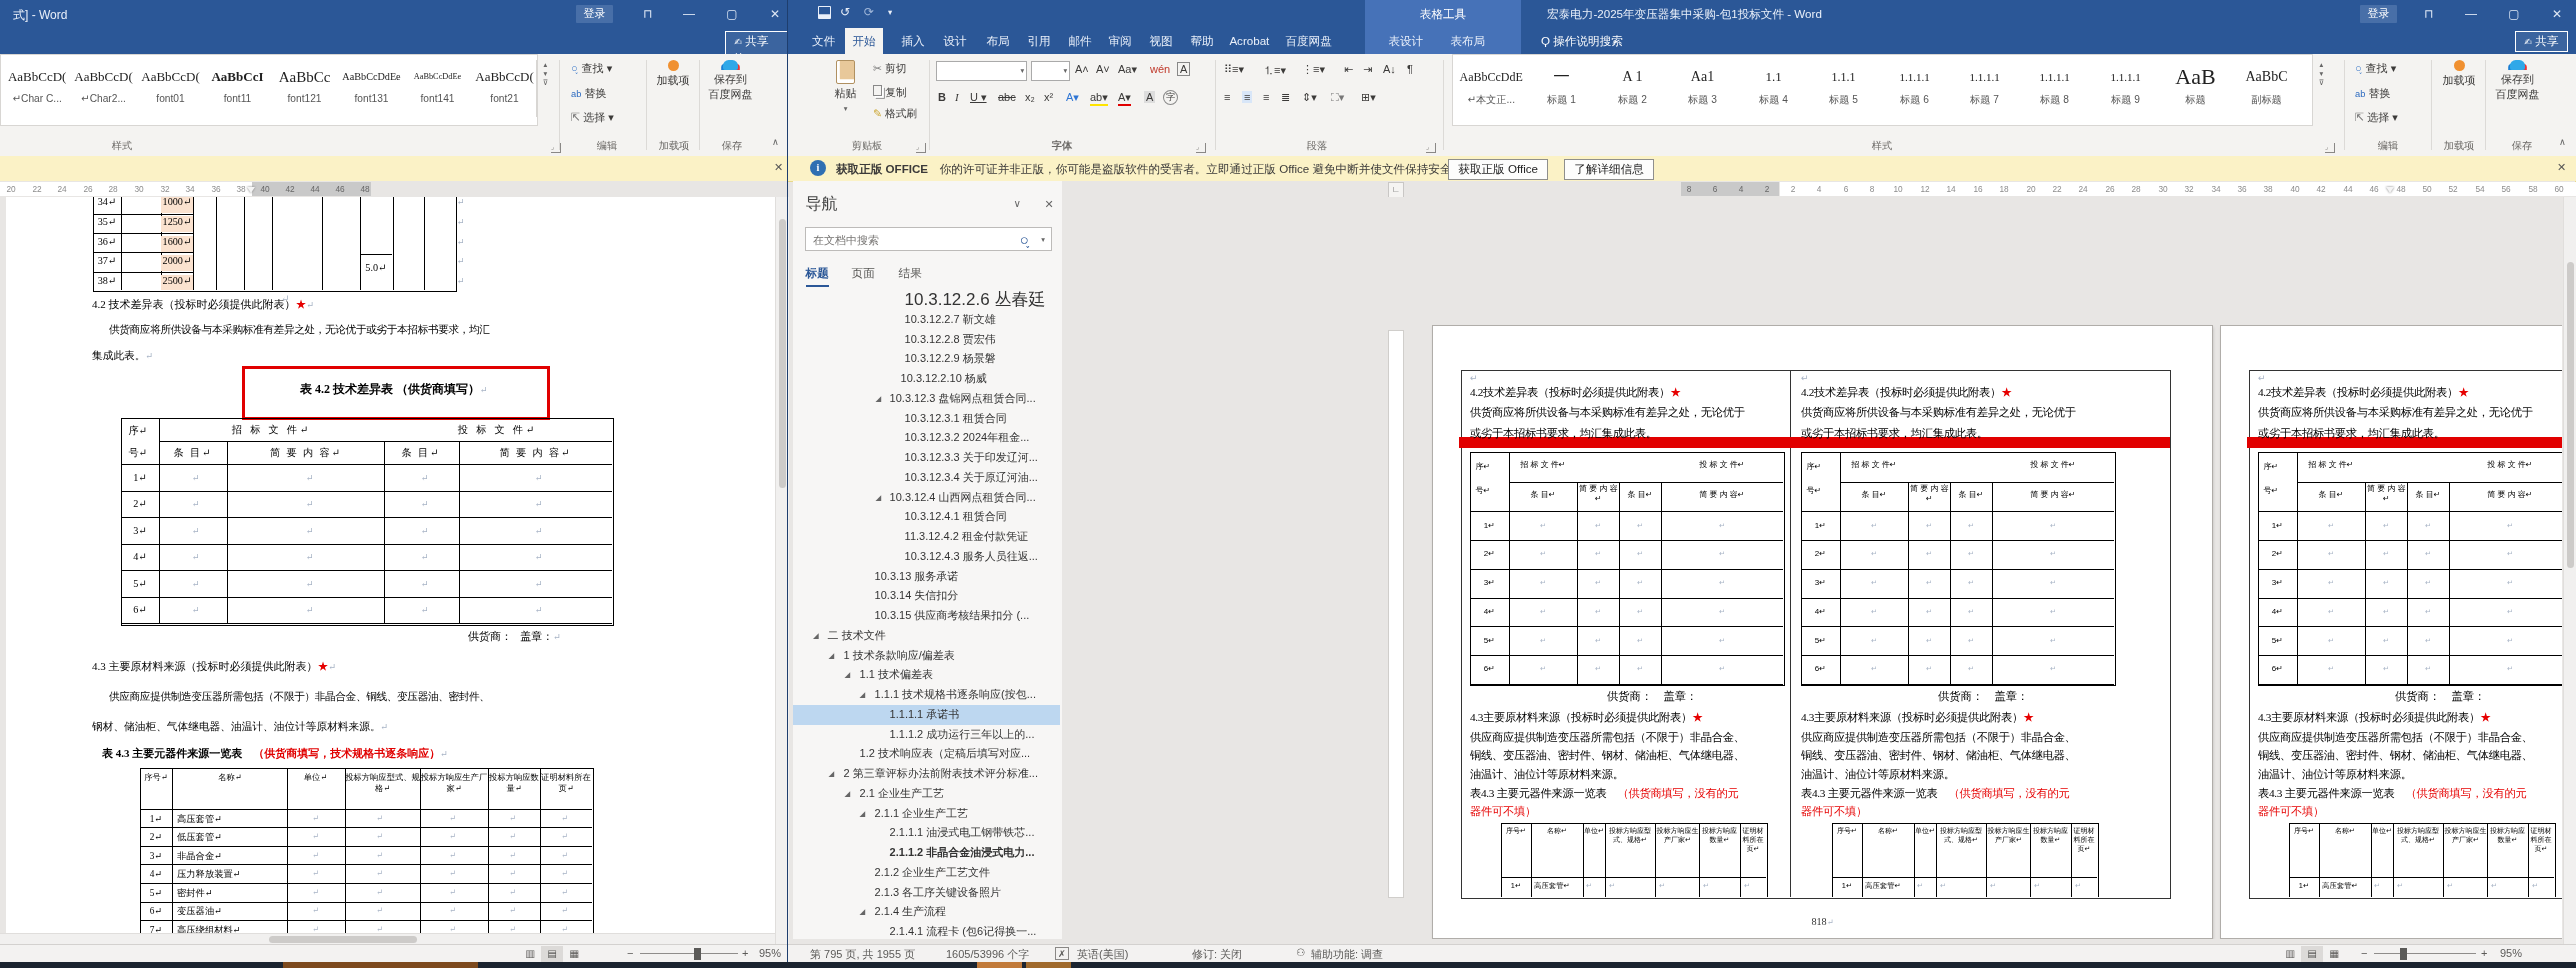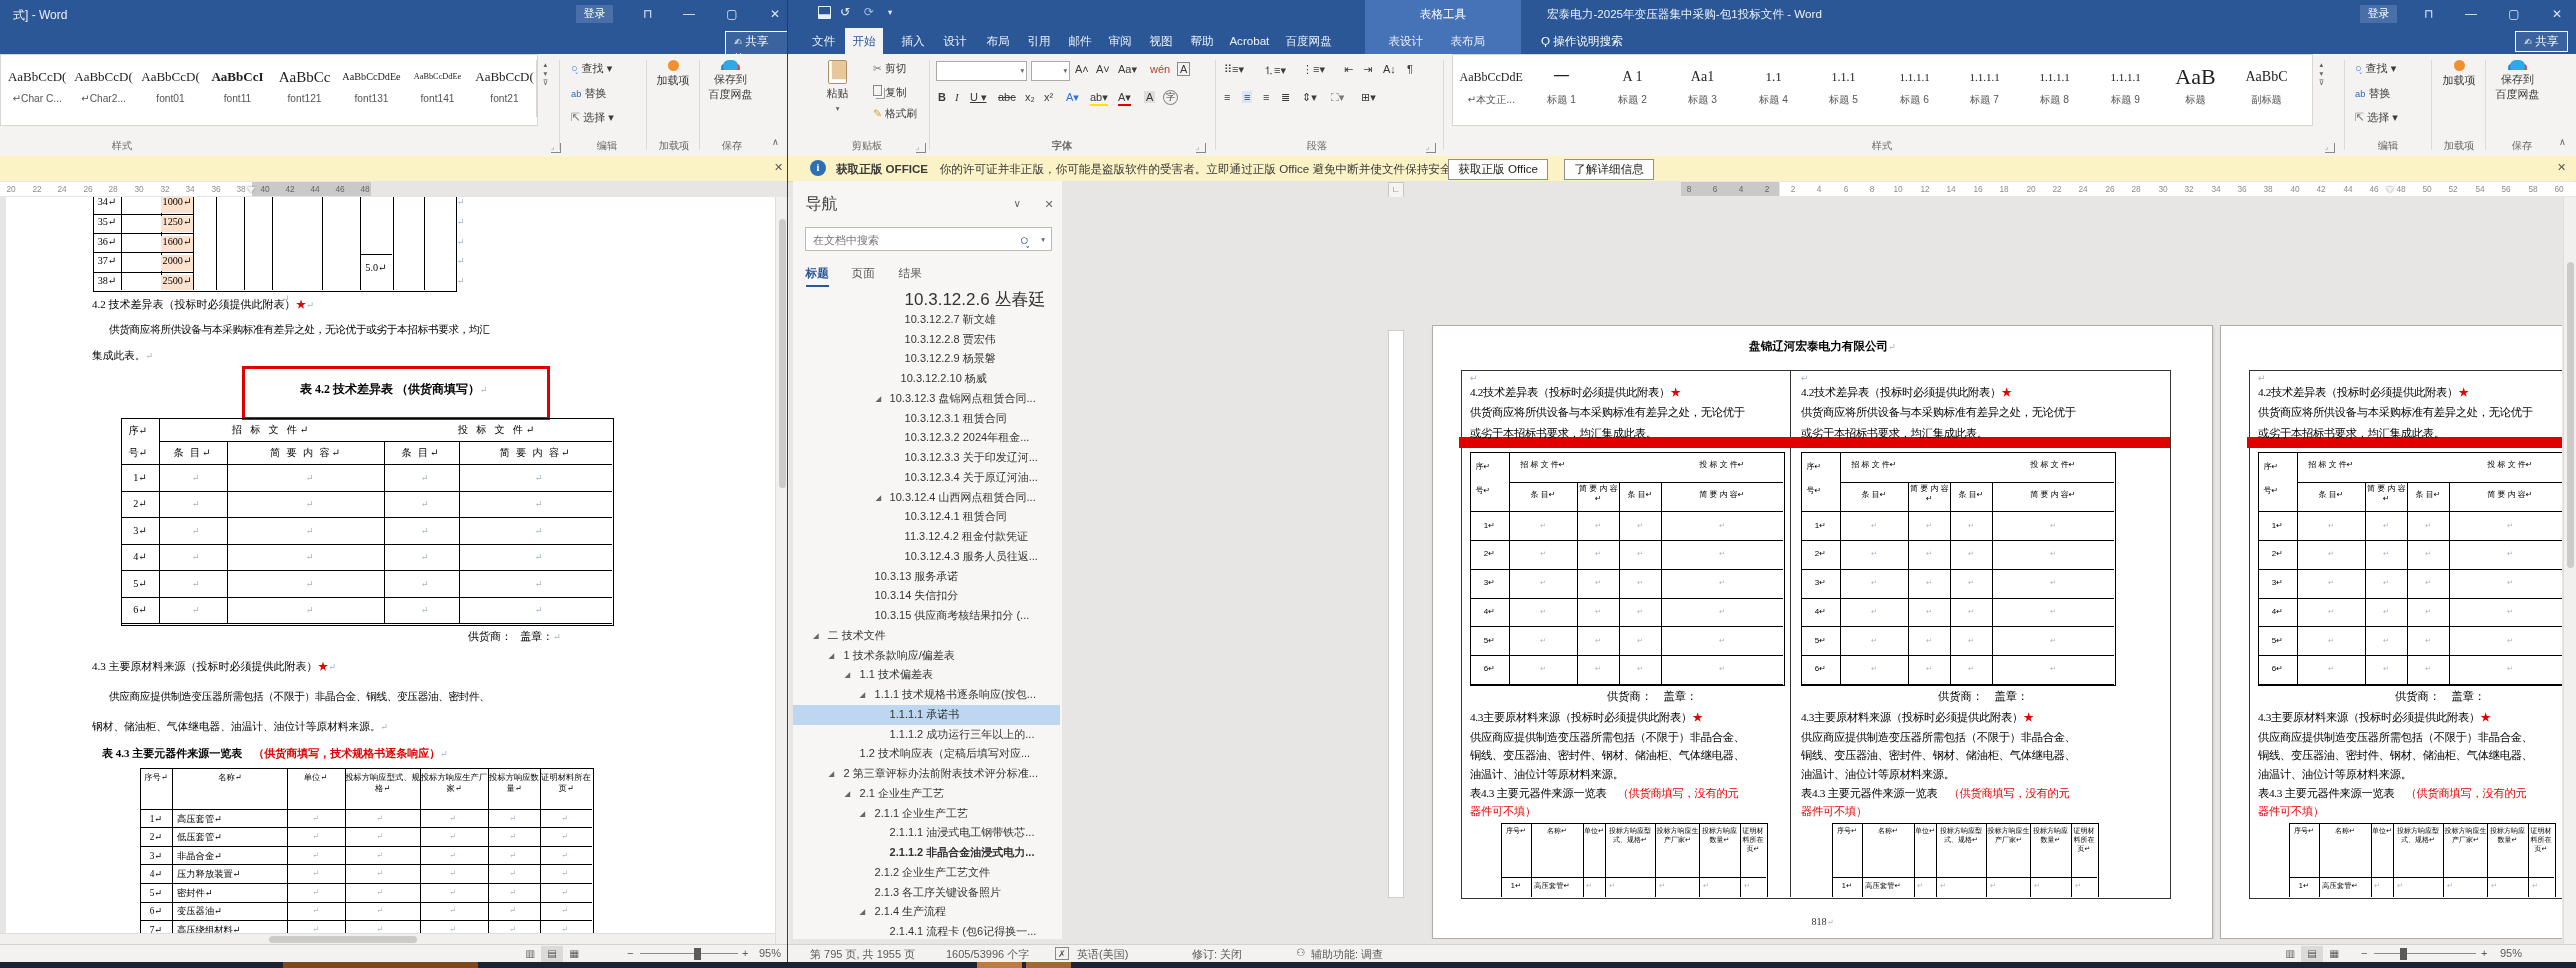--- a/index.html
+++ b/index.html
@@ -369,21 +369,21 @@
         <span style="position: absolute; left: 354px; top: 0px; height: 26px; line-height: 26px; padding: 0px 7.4px; cursor: pointer; color: rgb(234, 240, 250);">视图</span>
         <span style="position: absolute; left: 395px; top: 0px; height: 26px; line-height: 26px; padding: 0px 7.4px; cursor: pointer; color: rgb(234, 240, 250);">帮助</span>
         <span style="position: absolute; left: 434px; top: 0px; height: 26px; line-height: 26px; padding: 0px 7.4px; cursor: pointer; color: rgb(234, 240, 250);">Acrobat</span>
         <span style="position: absolute; left: 490px; top: 0px; height: 26px; line-height: 26px; padding: 0px 7.4px; cursor: pointer; color: rgb(234, 240, 250);">百度网盘</span>
         <span style="position: absolute; left: 593px; top: 0px; height: 26px; line-height: 26px; padding: 0px 7.4px; cursor: pointer; color: rgb(234, 240, 250);">表设计</span>
         <span style="position: absolute; left: 655px; top: 0px; height: 26px; line-height: 26px; padding: 0px 7.4px; cursor: pointer; color: rgb(234, 240, 250);">表布局</span>
       </div>
 
     <div class="abs ribbon" style="left:0;top:54px;width:1788px;height:102px;">
 
-      <div class="bigbtn" style="left:28px;top:5.6px;width:43px;">
+      <div class="bigbtn" style="left:36px;top:5.6px;width:43px;">
         <span style="display:inline-block;width:16.7px;height:22px;background:#e8c89a;border:0.9px solid #b09060;border-radius:1.9px;box-shadow:inset 2.8px -3.7px 0 #fff;"></span><br>
         <span>粘贴</span><br><span style="font-size:7.4px;color:#666;">▾</span>
       </div>
       <div class="abs rbtn" style="left:85px;top:8.3px;font-size:10.7px;"><span style="color:#777;">✂</span> <span>剪切</span></div>
       <div class="abs rbtn" style="left:85px;top:31px;font-size:10.7px;"><span style="display:inline-block;width:7.4px;height:9.3px;border:0.9px solid #888;box-shadow:1.9px 1.9px 0 #fff,2.8px 2.8px 0 #888;margin-right:2.8px;"></span><span>复制</span></div>
       <div class="abs rbtn" style="left:85px;top:53px;font-size:10.7px;"><span style="color:#c9a227;">✎</span> <span>格式刷</span></div>
       <div class="grouplabel" style="left:79px;">剪贴板</div>
       <div class="launcher abs" style="left:128px;">⌟</div>
       <div class="gsep" style="left:141px;"></div>
 
@@ -678,21 +678,20 @@
         <span style="position: absolute; left: 1497px; top: 2.8px; font-size: 8.3px; color: rgb(140, 140, 140); transform: translateX(-50%);">60</span>
       </div>
 
     <div class="abs" style="left:274px;top:197px;width:1500px;height:742px;background:#e8e6e4;overflow:hidden;" id="rightDocArea">
 
       <div class="abs" style="left:326px;top:0;width:14px;height:742px;background:#e8e6e4;">
         <div class="abs" style="left:0;top:133px;width:14px;height:566px;background:#fff;border:0.9px solid #d0cecb;"></div>
       </div>
 
       <div class="page" id="rpage1" style="left:370px;top:128px;width:779px;height:612px;">
-        <div class="abs serif" style="left:0;top:13px;width:779px;text-align:center;font-size:11.6px;font-weight:bold;color:#000;"><span>盘锦辽河宏泰电力有限公司</span><span class="pmark" style="font-weight:normal;font-size:9.3px;">↵</span></div>
         <div class="abs" style="left:28px;top:44px;width:708px;height:527px;border:0.9px solid #333;"></div>
         <div class="abs" style="left:357px;top:44px;width:0.9px;height:527px;background:#333;"></div>
         <div class="abs" style="left:26px;top:111px;width:711px;height:11px;background:#e10000;"></div>
         <div class="abs serif" style="left:0;top:590px;width:779px;text-align:center;font-size:10.2px;color:#333;"><span>818</span><span class="pmark" style="font-size:8.3px;">↵</span></div>
       <div style="position: absolute; left: 35px; top: 46px; width: 317px; height: 525px; overflow: hidden;">
             <div style="position: absolute; left: 1.9px; top: 0px; font-size: 9.3px; color: rgb(168, 180, 198);">↵</div>
             <div style="position: absolute; left: 1.9px; top: 13px; font-size: 11.3px; white-space: nowrap; letter-spacing: -0.3px; font-family: &quot;Liberation Serif&quot;, &quot;DejaVu Serif&quot;, serif;">4.2技术差异表（投标时必须提供此附表）<span style="color: rgb(230, 0, 0);">★</span></div>
             <div style="position: absolute; left: 1.9px; top: 33px; font-size: 11.3px; white-space: nowrap; letter-spacing: -0.3px; font-family: &quot;Liberation Serif&quot;, &quot;DejaVu Serif&quot;, serif;">供货商应将所供设备与本采购标准有差异之处，无论优于</div>
             <div style="position: absolute; left: 1.9px; top: 54px; font-size: 11.3px; white-space: nowrap; letter-spacing: -0.3px; font-family: &quot;Liberation Serif&quot;, &quot;DejaVu Serif&quot;, serif;">或劣于本招标书要求，均汇集成此表。</div>
             <div style="position: absolute; left: 1.9px; top: 80px; width: 313px; height: 232px;">

